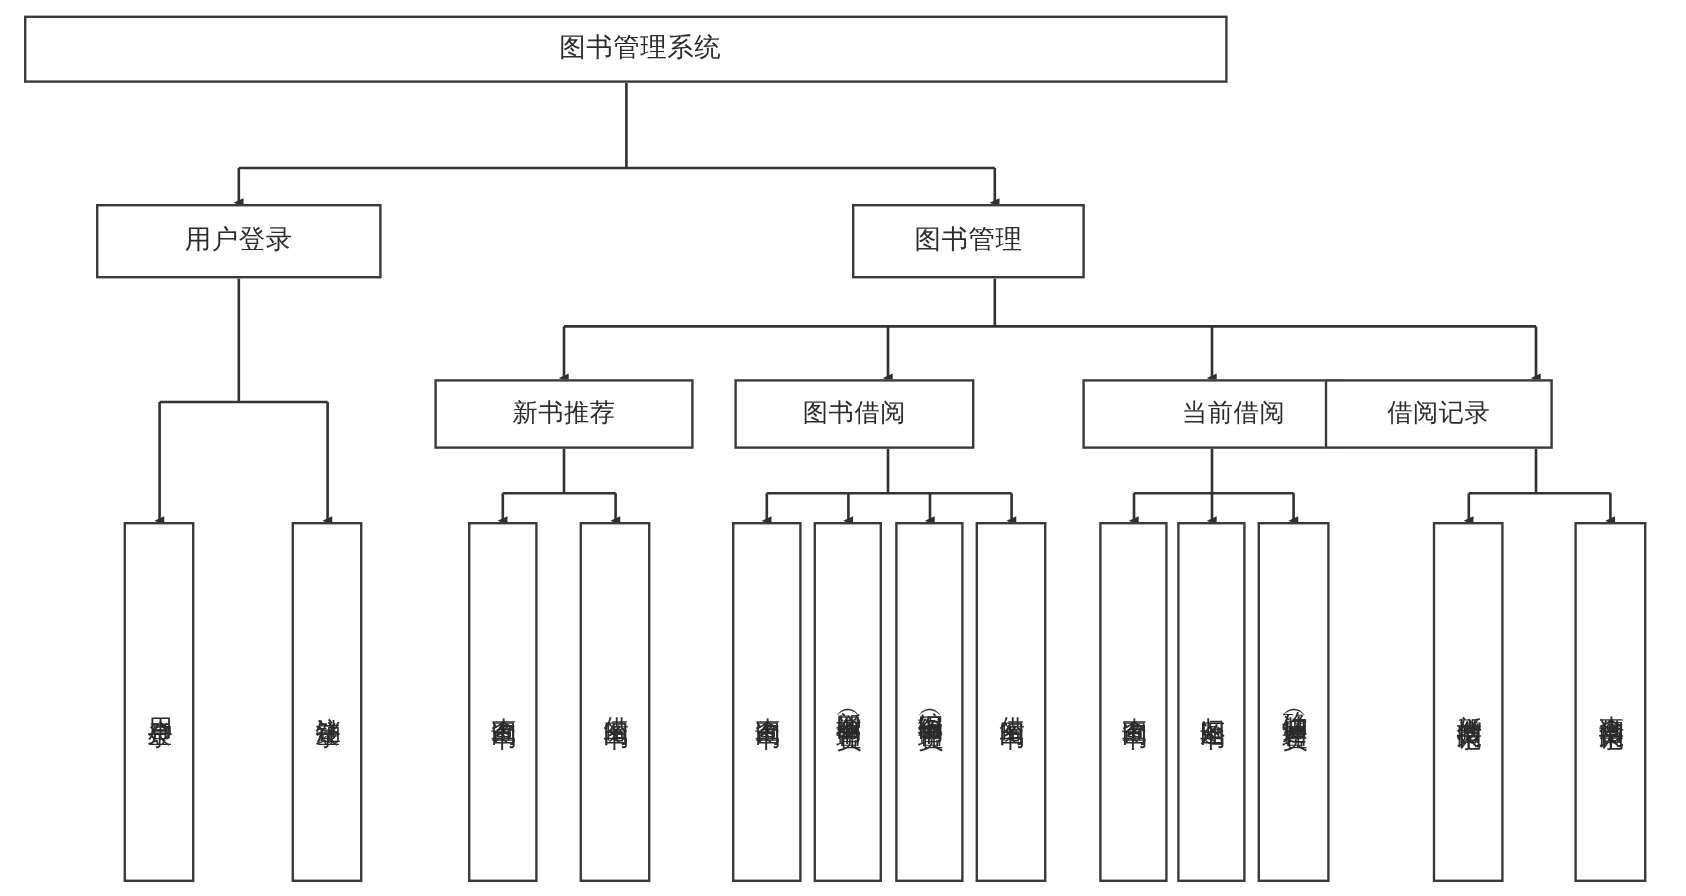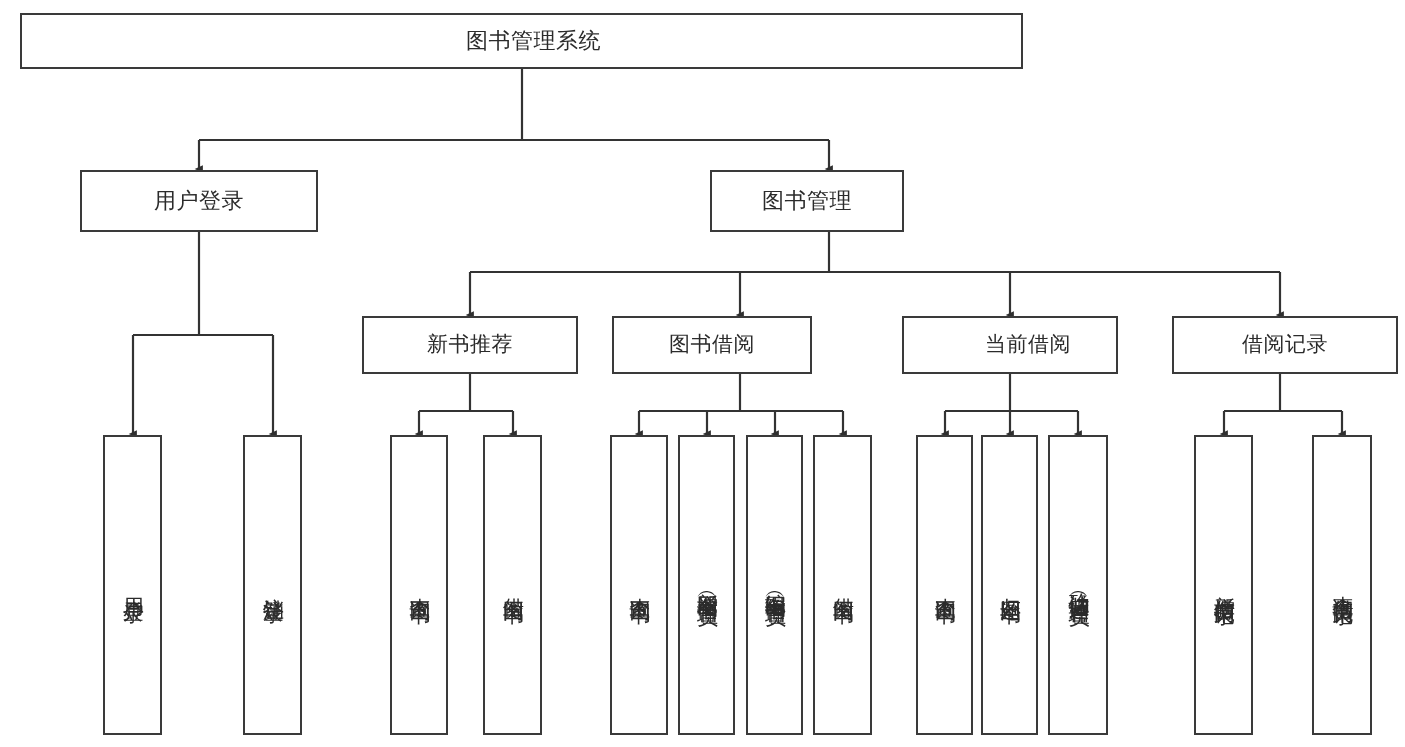--- a/index.html
+++ b/index.html
@@ -123,21 +123,21 @@
       </div>
       <div class="node-box level3" style="left: 362px; top: 316px; width: 216px; height: 58px; border-color: rgb(58, 58, 58);">
         <span class="node-label" style="color: rgb(43, 43, 43);">新书推荐</span>
       </div>
       <div class="node-box level3" style="left: 612px; top: 316px; width: 200px; height: 58px; border-color: rgb(58, 58, 58);">
         <span class="node-label" style="color: rgb(43, 43, 43);">图书借阅</span>
       </div>
       <div class="node-box level3" style="left: 902px; top: 316px; width: 216px; height: 58px; border-color: rgb(58, 58, 58); padding-left: 36px;">
         <span class="node-label" style="color: rgb(43, 43, 43);">当前借阅</span>
       </div>
-      <div class="node-box level3" style="left: 1172px; top: 316px; width: 226px; height: 58px; border-color: rgb(58, 58, 58);">
+      <div class="node-box level3" style="left: 1104px; top: 316px; width: 190px; height: 58px; border-color: rgb(58, 58, 58);">
         <span class="node-label" style="color: rgb(43, 43, 43);">借阅记录</span>
       </div>
       <div class="node-box vertical level4" style="left: 103px; top: 435px; width: 59px; height: 300px; border-color: rgb(58, 58, 58);">
         <span class="node-label" style="color: rgb(43, 43, 43);">用户登录</span>
       </div>
       <div class="node-box vertical level4" style="left: 243px; top: 435px; width: 59px; height: 300px; border-color: rgb(58, 58, 58);">
         <span class="node-label" style="color: rgb(43, 43, 43);">注销登录</span>
       </div>
       <div class="node-box vertical level4" style="left: 390px; top: 435px; width: 58px; height: 300px; border-color: rgb(58, 58, 58);">
         <span class="node-label" style="color: rgb(43, 43, 43);">查询图书</span>

